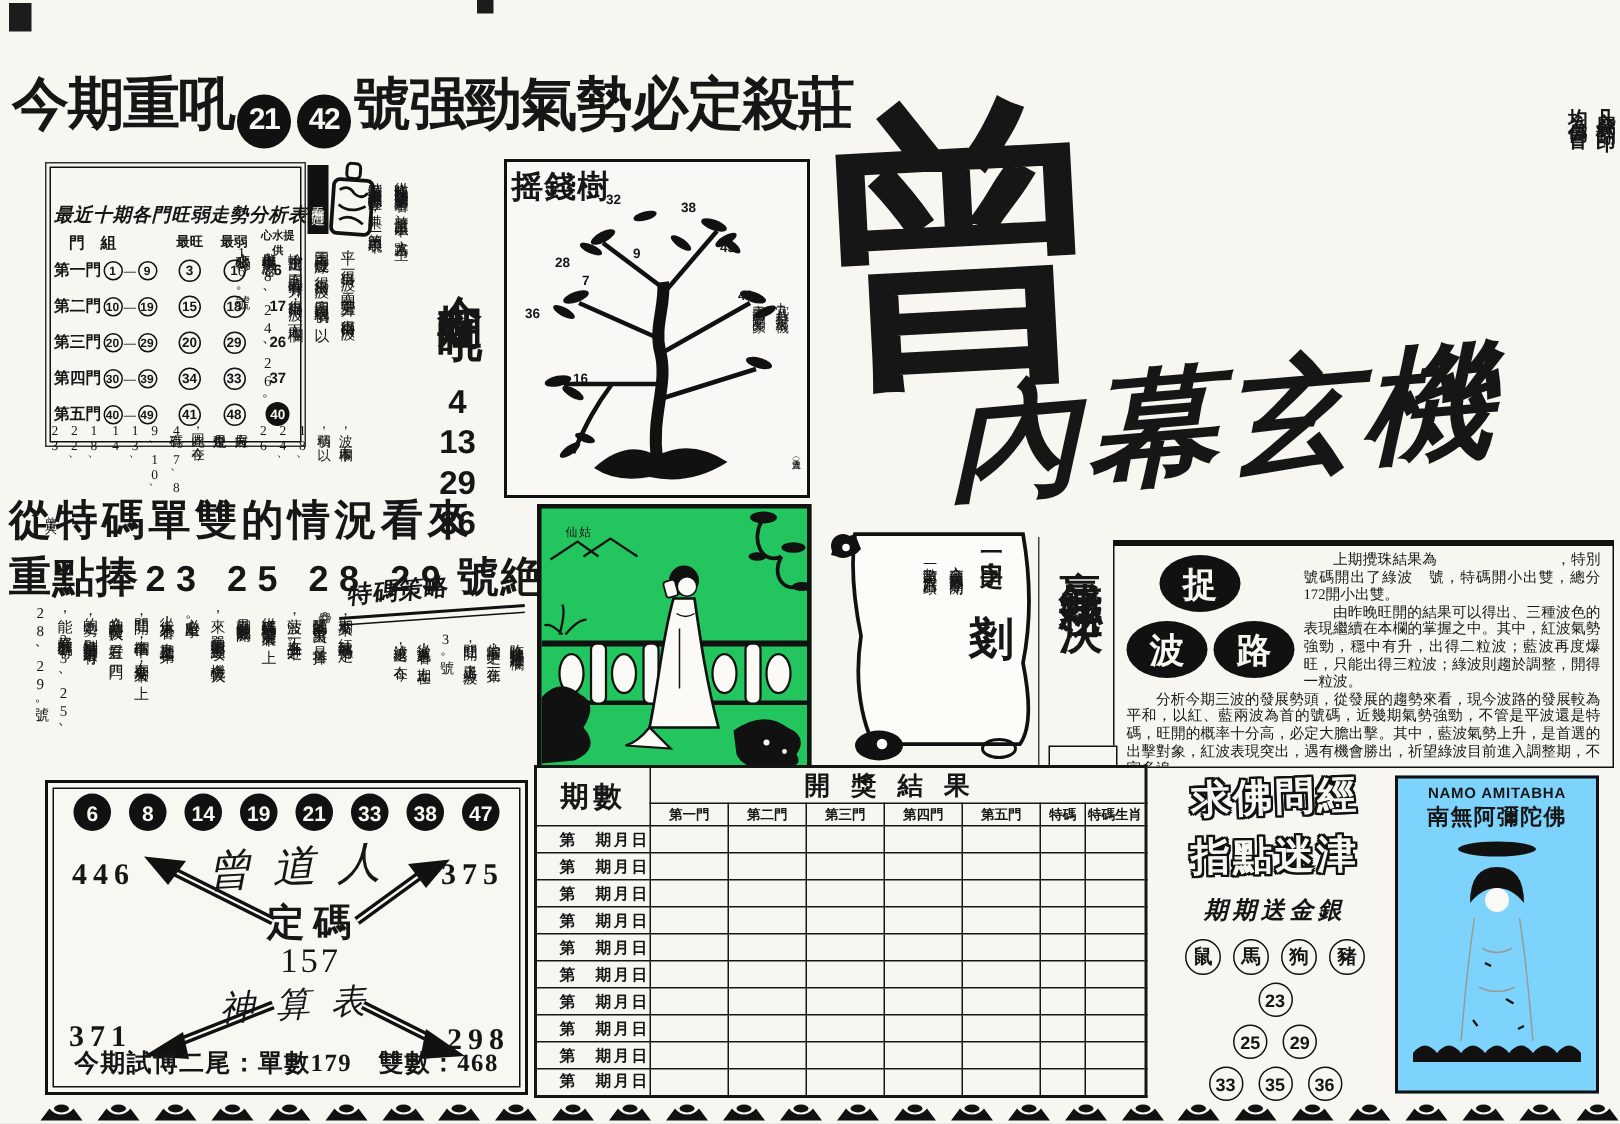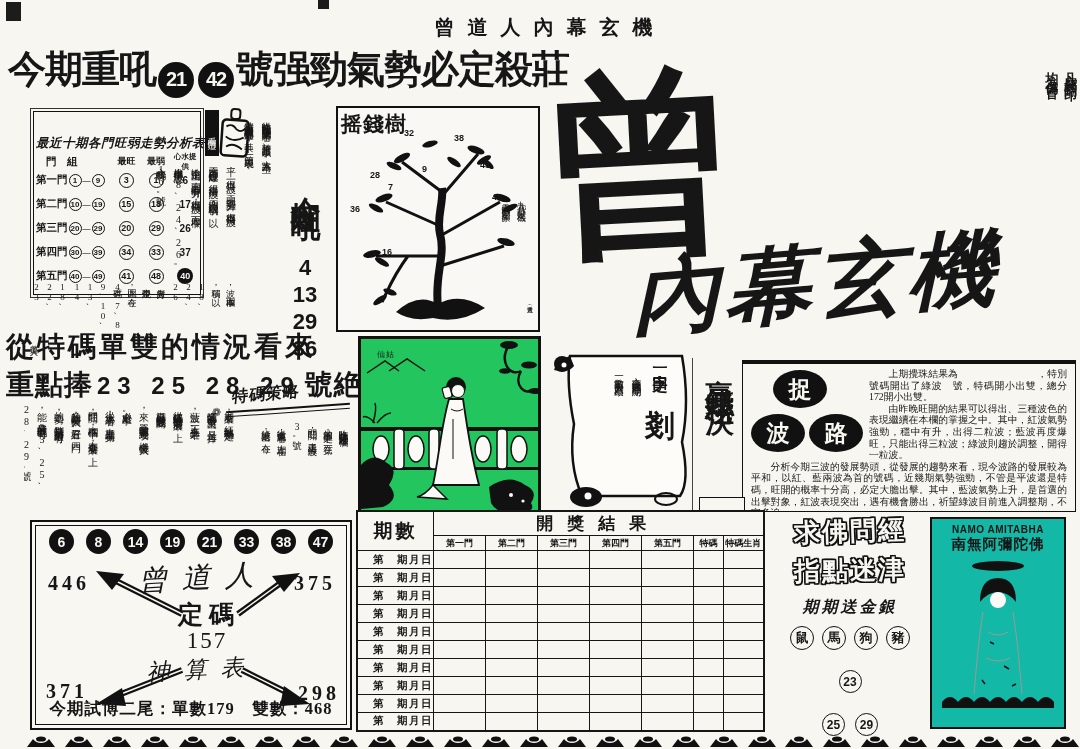--- a/index.html
+++ b/index.html
@@ -114,40 +114,39 @@
 #results-table .br td{height:18px}
 #results-table .rl{font-size:10.5px;font-weight:700;letter-spacing:1.5px;padding-left:15px;white-space:nowrap}
 
 #buddha{position:absolute;left:774px;top:514px;width:152px;height:222px;text-align:center}
 .outline{color:#f7f6f1;font-weight:900;font-family:"Liberation Sans",sans-serif;text-shadow:-1.5px -1.5px 0 #111,1.5px -1.5px 0 #111,-1.5px 1.5px 0 #111,1.5px 1.5px 0 #111,0 -1.5px 0 #111,0 1.5px 0 #111,-1.5px 0 0 #111,1.5px 0 0 #111}
 #bud1{font-size:26px;letter-spacing:2px;transform:rotate(-2deg)}
 #bud2{font-size:26px;letter-spacing:2px;margin-top:4px;transform:rotate(-1deg)}
 #bud3{font-size:16px;font-weight:700;letter-spacing:3px;margin-top:9px;font-style:italic}
 #zodiac{margin-top:8px}
 .zc{display:inline-flex;width:24px;height:24px;border:1.5px solid #111;border-radius:50%;align-items:center;justify-content:center;font:700 13px "Liberation Serif",serif;margin:0 4px;background:#f7f6f1}
-.bn-row{margin-top:20px}
+.bn-row{margin-top:5px}
 .bnc{display:inline-flex;width:23px;height:23px;border:1.5px solid #111;border-radius:50%;align-items:center;justify-content:center;font:700 12px "Liberation Sans",sans-serif;margin:0 5px;background:#f7f6f1}
 
-#namo{position:absolute;left:930px;top:517px;width:136px;height:212px;border:2.5px solid #111;background:#14b8a6;text-align:center;padding-top:5px}
+#namo{position:absolute;left:930px;top:517px;width:136px;height:212px;border:2.5px solid #111;background:#7dd3fc;text-align:center;padding-top:5px}
 #namo .en{font:900 10px "Liberation Sans",sans-serif;letter-spacing:.5px}
 #namo .cn{font-size:14.5px;font-weight:900;letter-spacing:1px}
 
 #ingots{position:absolute;left:26px;top:734px;width:1054px;height:14px;display:flex;justify-content:space-between;align-items:flex-end}
 
 .smudge{position:absolute;background:#1c1c1c}
 </style>
 </head>
 <body>
 
 <div id="page">
 
   <div class="smudge" style="left:6px;top:2px;width:15px;height:19px"></div>
   <div class="smudge" style="left:318px;top:0;width:11px;height:9px"></div>
 
-  <div id="masthead">曾道人內幕玄機</div>
 
   <div id="headline"><span>今期重吼</span><span id="hballs"><span class="hball">21</span><span class="hball">42</span></span><span>號强勁氣勢必定殺莊</span></div>
 
   <div id="reprint" class="cols">
       <div class="vcol">凡屬翻印</div>
       <div class="vcol">均為偽冒</div>
     </div>
 
   <div id="atable">
     <div class="title">最近十期各門旺弱走勢分析表</div>

